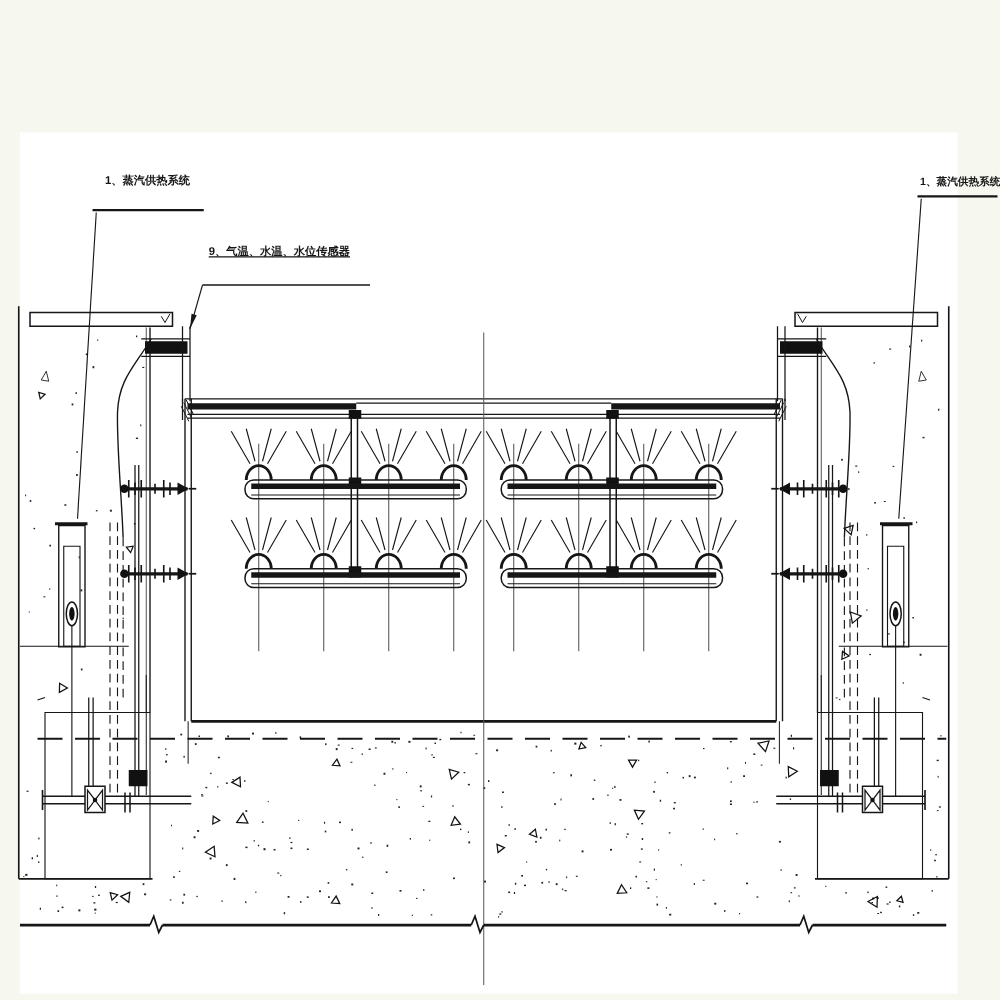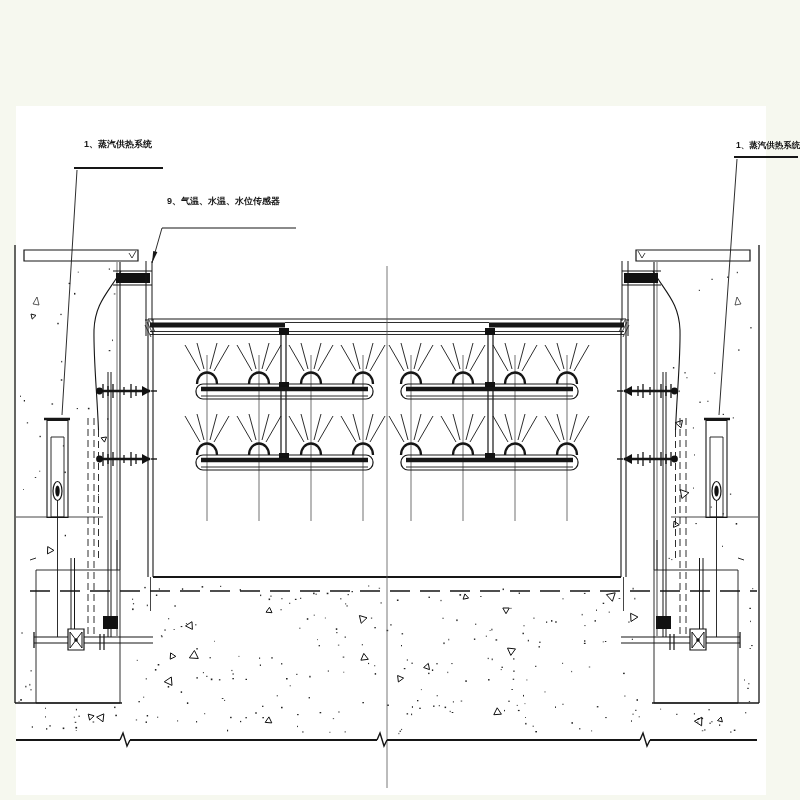--- a/index.html
+++ b/index.html
@@ -521,16 +521,16 @@
     <path d="M162,228 H296" stroke-width="1.1"></path>
     <path d="M162,228 L152,263" stroke-width="0.9"></path>
     <polygon points="152,263 157.4,252.1 153.2,250.9" fill="#161616" stroke="none"></polygon>
 
     <path d="M734,157 H798" stroke-width="1.8"></path>
     <path d="M737,159 L719,415" stroke-width="0.9"></path>
   </g>
 </svg>
 
 <div class="cad-label" style="left:84px;top:139px;">1、蒸汽供热系统</div>
-<div class="cad-label" style="left:167px;top:196px;">9、气温、水温、水位传感器</div>
+<div class="cad-label" style="left:167px;top:196px;text-decoration:underline;">9、气温、水温、水位传感器</div>
 <div class="cad-label small" style="left:736px;top:140px;">1、蒸汽供热系统</div>
 
 </div>
 
 </body></html>

